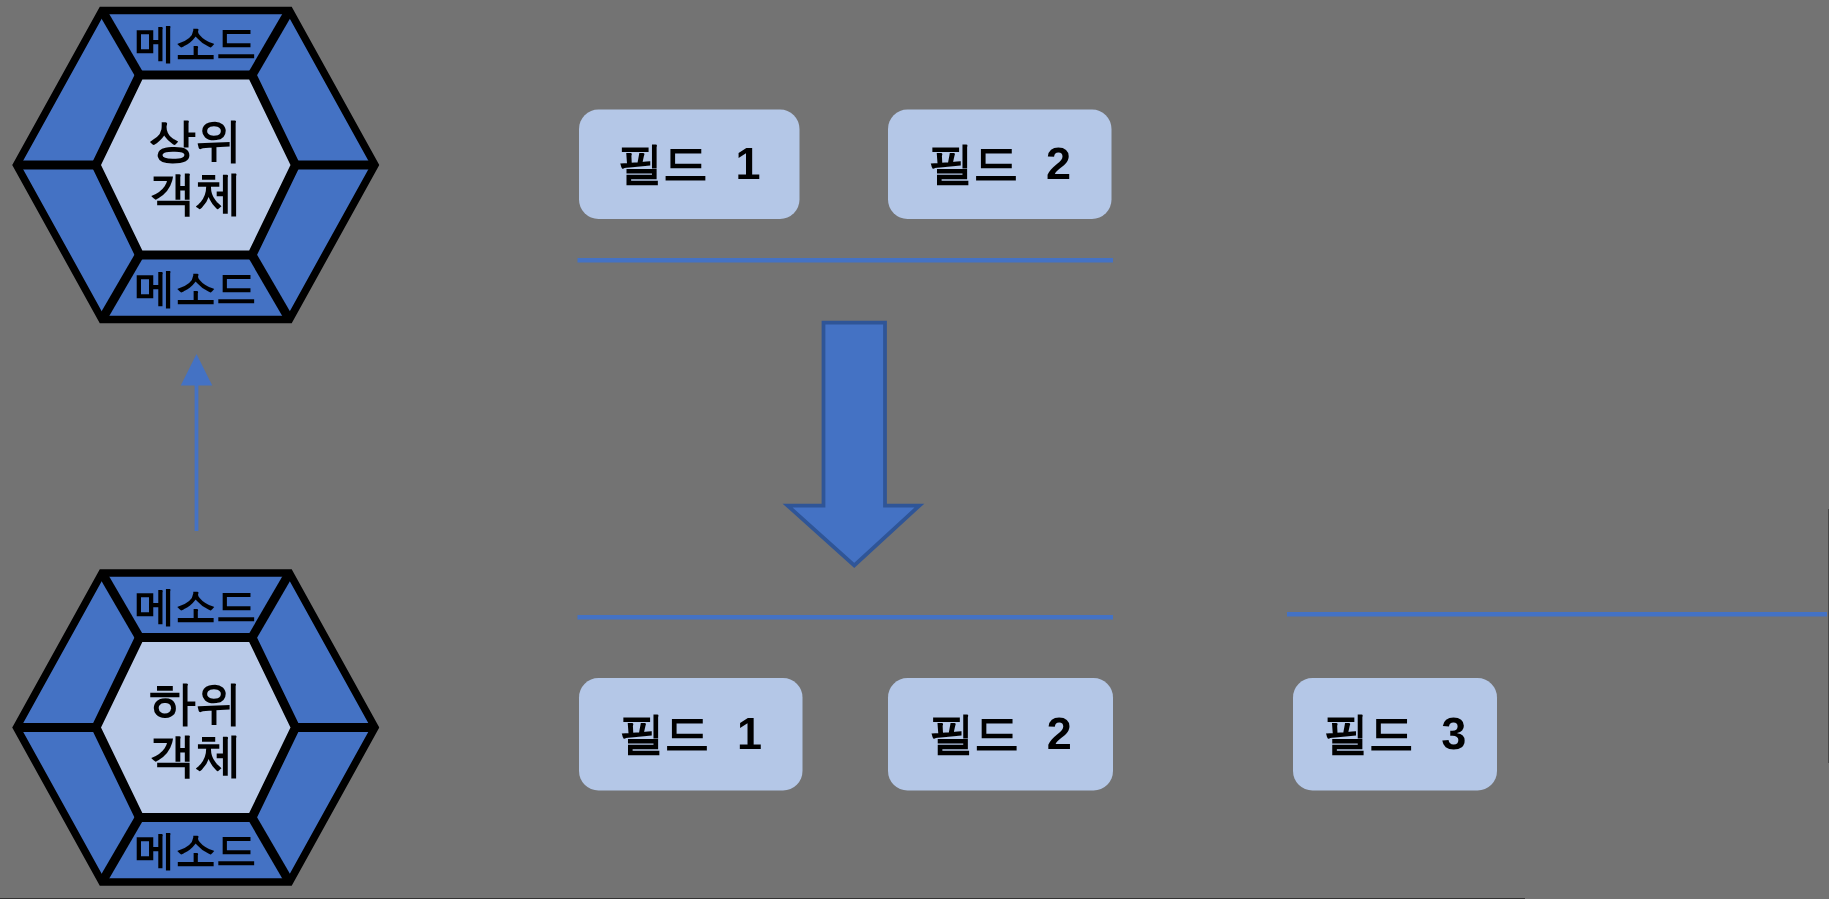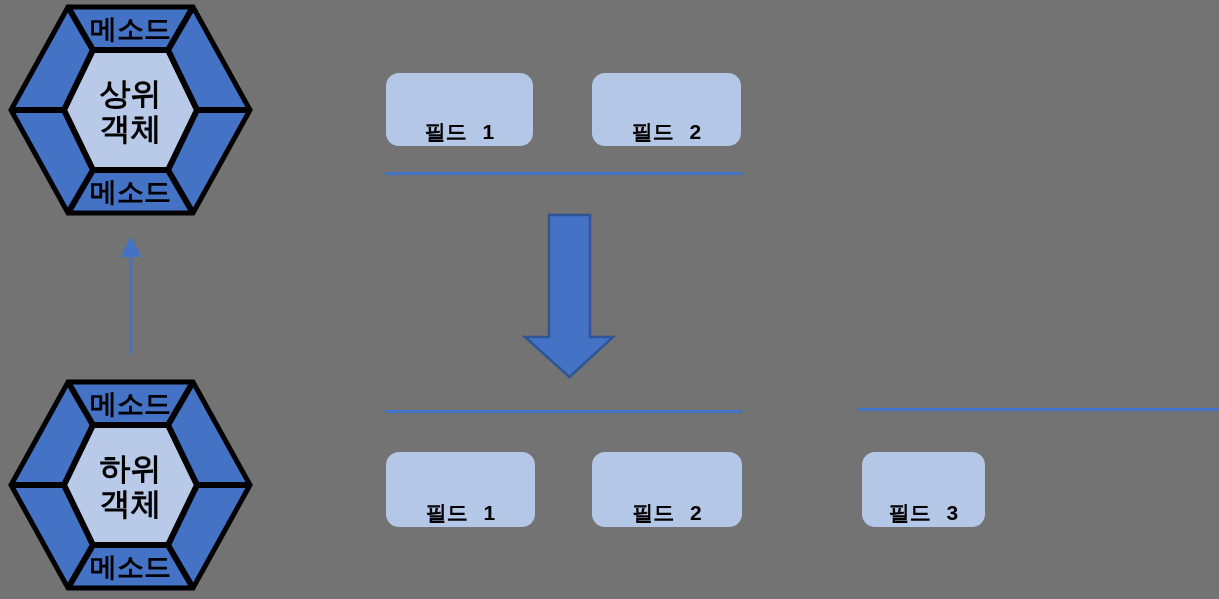--- a/index.html
+++ b/index.html
@@ -30,24 +30,24 @@
     text-anchor: middle;
   }
   svg.hexagon text.method-label { font-size: 27px; }
   svg.hexagon text.center-label { font-size: 31px; }
 
   
   .field-box {
     position: absolute;
     border-radius: 13px;
     display: flex;
-    align-items: flex-end;
+    align-items: center;
     justify-content: center;
     color: #000000;
-    font-size: 21px;
+    font-size: 30px;
     font-weight: 700;
     word-spacing: 10px;
   }
 
   
   .h-line {
     position: absolute;
     height: 2.5px;
   }
 
@@ -111,17 +111,17 @@
 
   <div class="h-line" style="left:385px; top:410px; width:357px; background:#4472C4;"></div>
   <div class="field-box" style="left:386px; top:452px; width:149px; height:75px; background:#B4C7E7;">
     <span>필드 1</span>
   </div>
   <div class="field-box" style="left:592px; top:452px; width:150px; height:75px; background:#B4C7E7;">
     <span>필드 2</span>
   </div>
 
   <div class="h-line" style="left:858px; top:408px; width:360px; background:#4472C4;"></div>
-  <div class="field-box" style="left:862px; top:452px; width:123px; height:75px; background:#B4C7E7;">
+  <div class="field-box" style="left:862px; top:452px; width:136px; height:75px; background:#B4C7E7;">
     <span>필드 3</span>
   </div>
 
 </div>
 
 </body></html>

